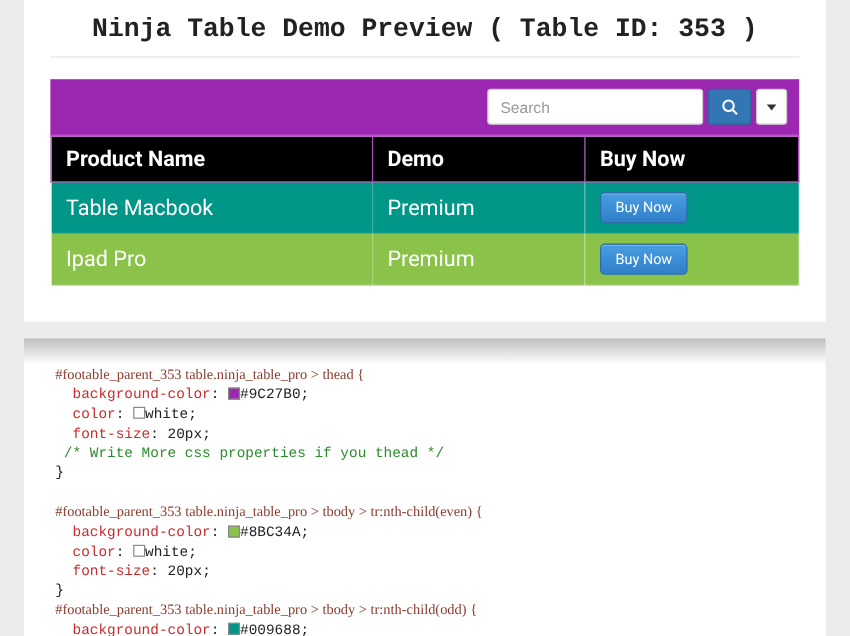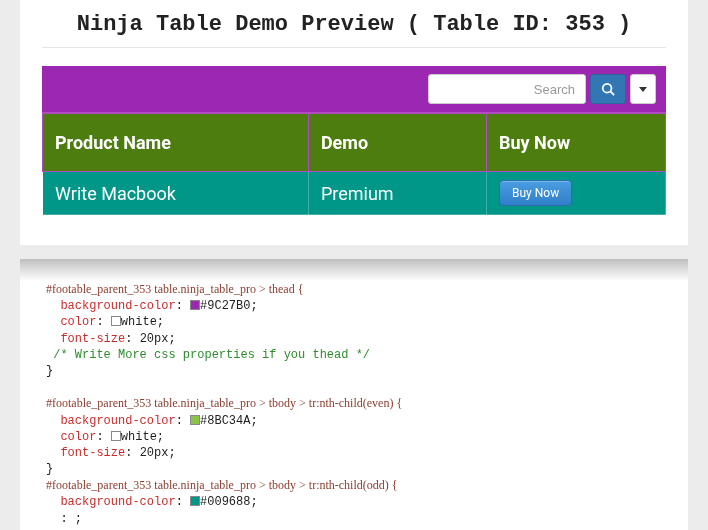--- a/index.html
+++ b/index.html
@@ -29,27 +29,26 @@
     background: #9C27B0;
     padding: 8px 10px;
     display: flex;
     justify-content: flex-end;
     align-items: center;
     border-bottom: 1px solid #b34cc4;
     gap: 4px;
   }
   .search-input {
     height: 30px;
-    width: 158px;
+    width: 180px;
     border: 1px solid #ccc;
     border-radius: 3px;
     padding: 0 10px;
     font-size: 13px;
     color: #555;
-    text-align: right;
   }
   .search-input::placeholder { color: #999; }
   .search-btn {
     height: 30px;
     width: 36px;
     background: #3277b3;
     border: 1px solid #2b679b;
     border-radius: 3px;
     display: flex;
     align-items: center;
@@ -72,26 +71,26 @@
     border-left: 4px solid transparent;
     border-right: 4px solid transparent;
     border-top: 5px solid #333;
   }
 
   table.ninja {
     width: 100%;
     border-collapse: collapse;
   }
   table.ninja thead th {
-    background: #4d7c0f;
+    background: #000000;
     color: #fff;
     font-size: 18px;
     font-weight: 700;
     text-align: left;
-    padding: 18px 12px;
+    padding: 8px 12px;
     border: 1px solid #b34cc4;
   }
   table.ninja tbody td {
     color: #fff;
     font-size: 18px;
     padding: 8px 12px;
     border: 1px solid rgba(255,255,255,0.25);
     vertical-align: middle;
   }
   table.ninja tbody tr.odd td  { background: #009688; }
@@ -152,21 +151,28 @@
   <table class="ninja">
     <thead>
       <tr>
         <th>Product Name</th>
         <th>Demo</th>
         <th>Buy Now</th>
       </tr>
     </thead>
     <tbody>
       <tr class="odd">
-        <td>Write Macbook</td>
+        <td>Table Macbook</td>
+        <td>Premium</td>
+        <td>
+          <span class="buy-btn">Buy Now</span>
+        </td>
+      </tr>
+      <tr class="even">
+        <td>Ipad Pro</td>
         <td>Premium</td>
         <td>
           <span class="buy-btn">Buy Now</span>
         </td>
       </tr>
     </tbody>
   </table>
 </div>
 
 <div class="code-area"><span class="sel">#footable_parent_353 table.ninja_table_pro &gt; thead {</span>

